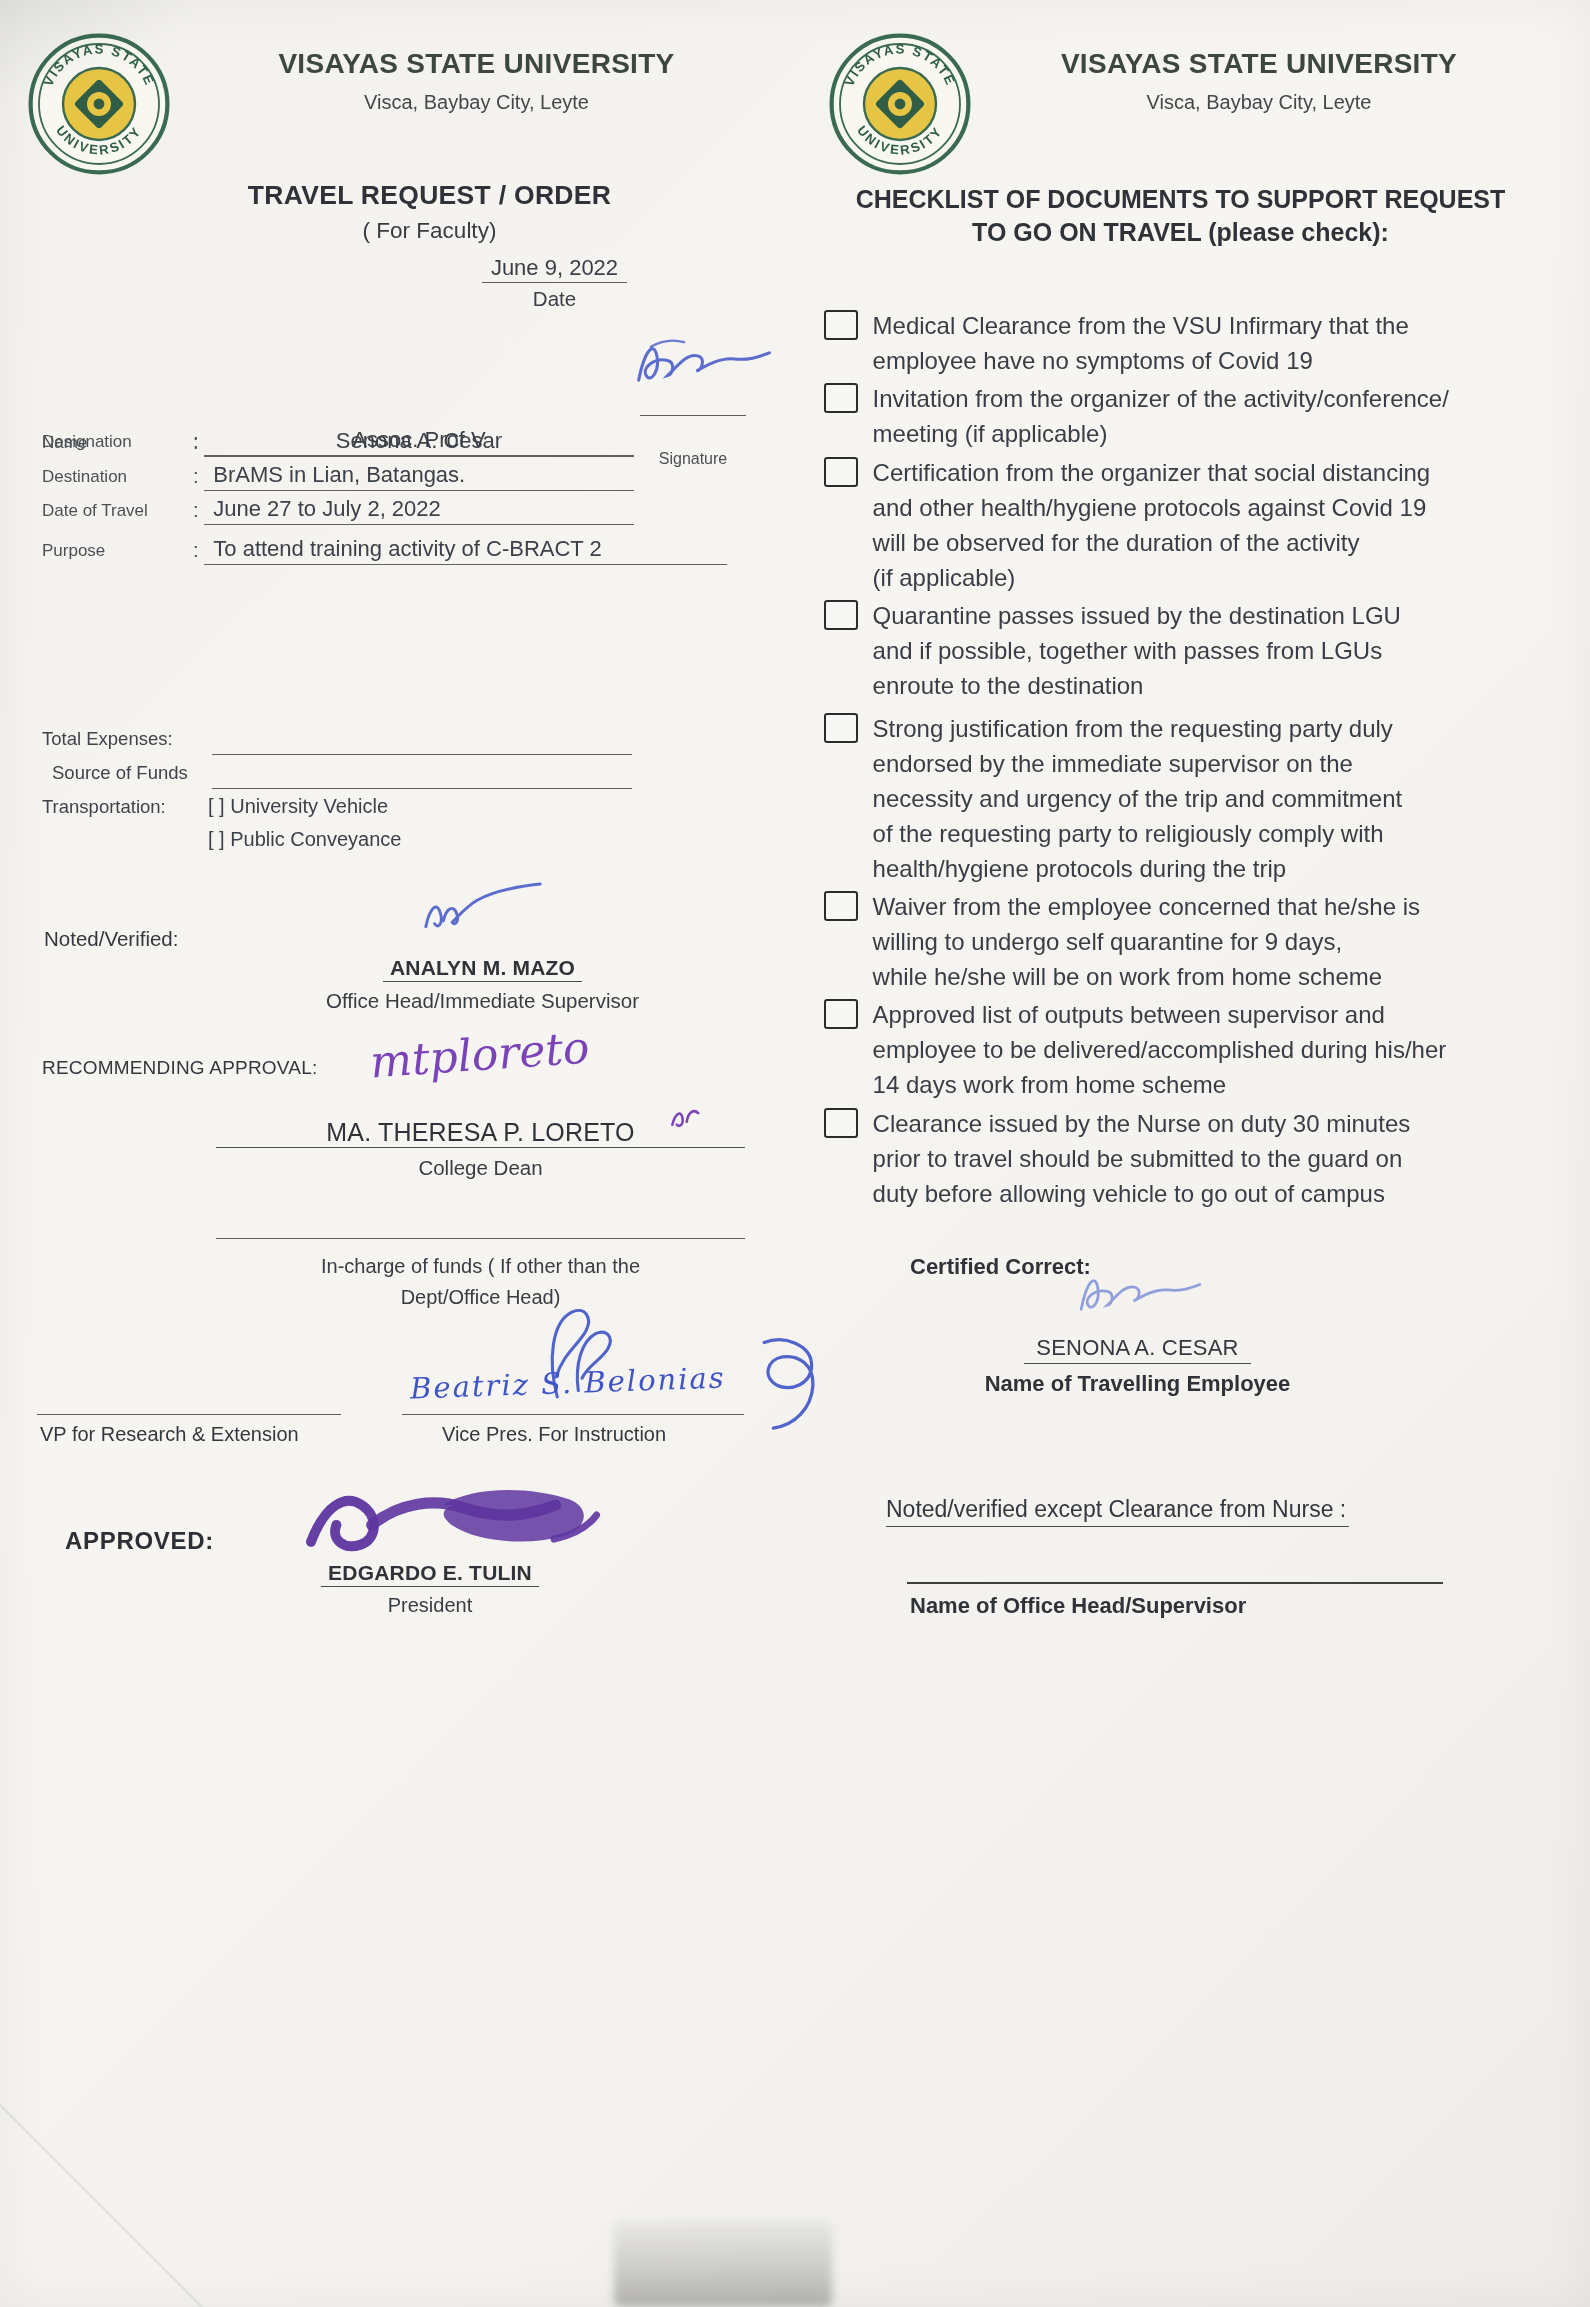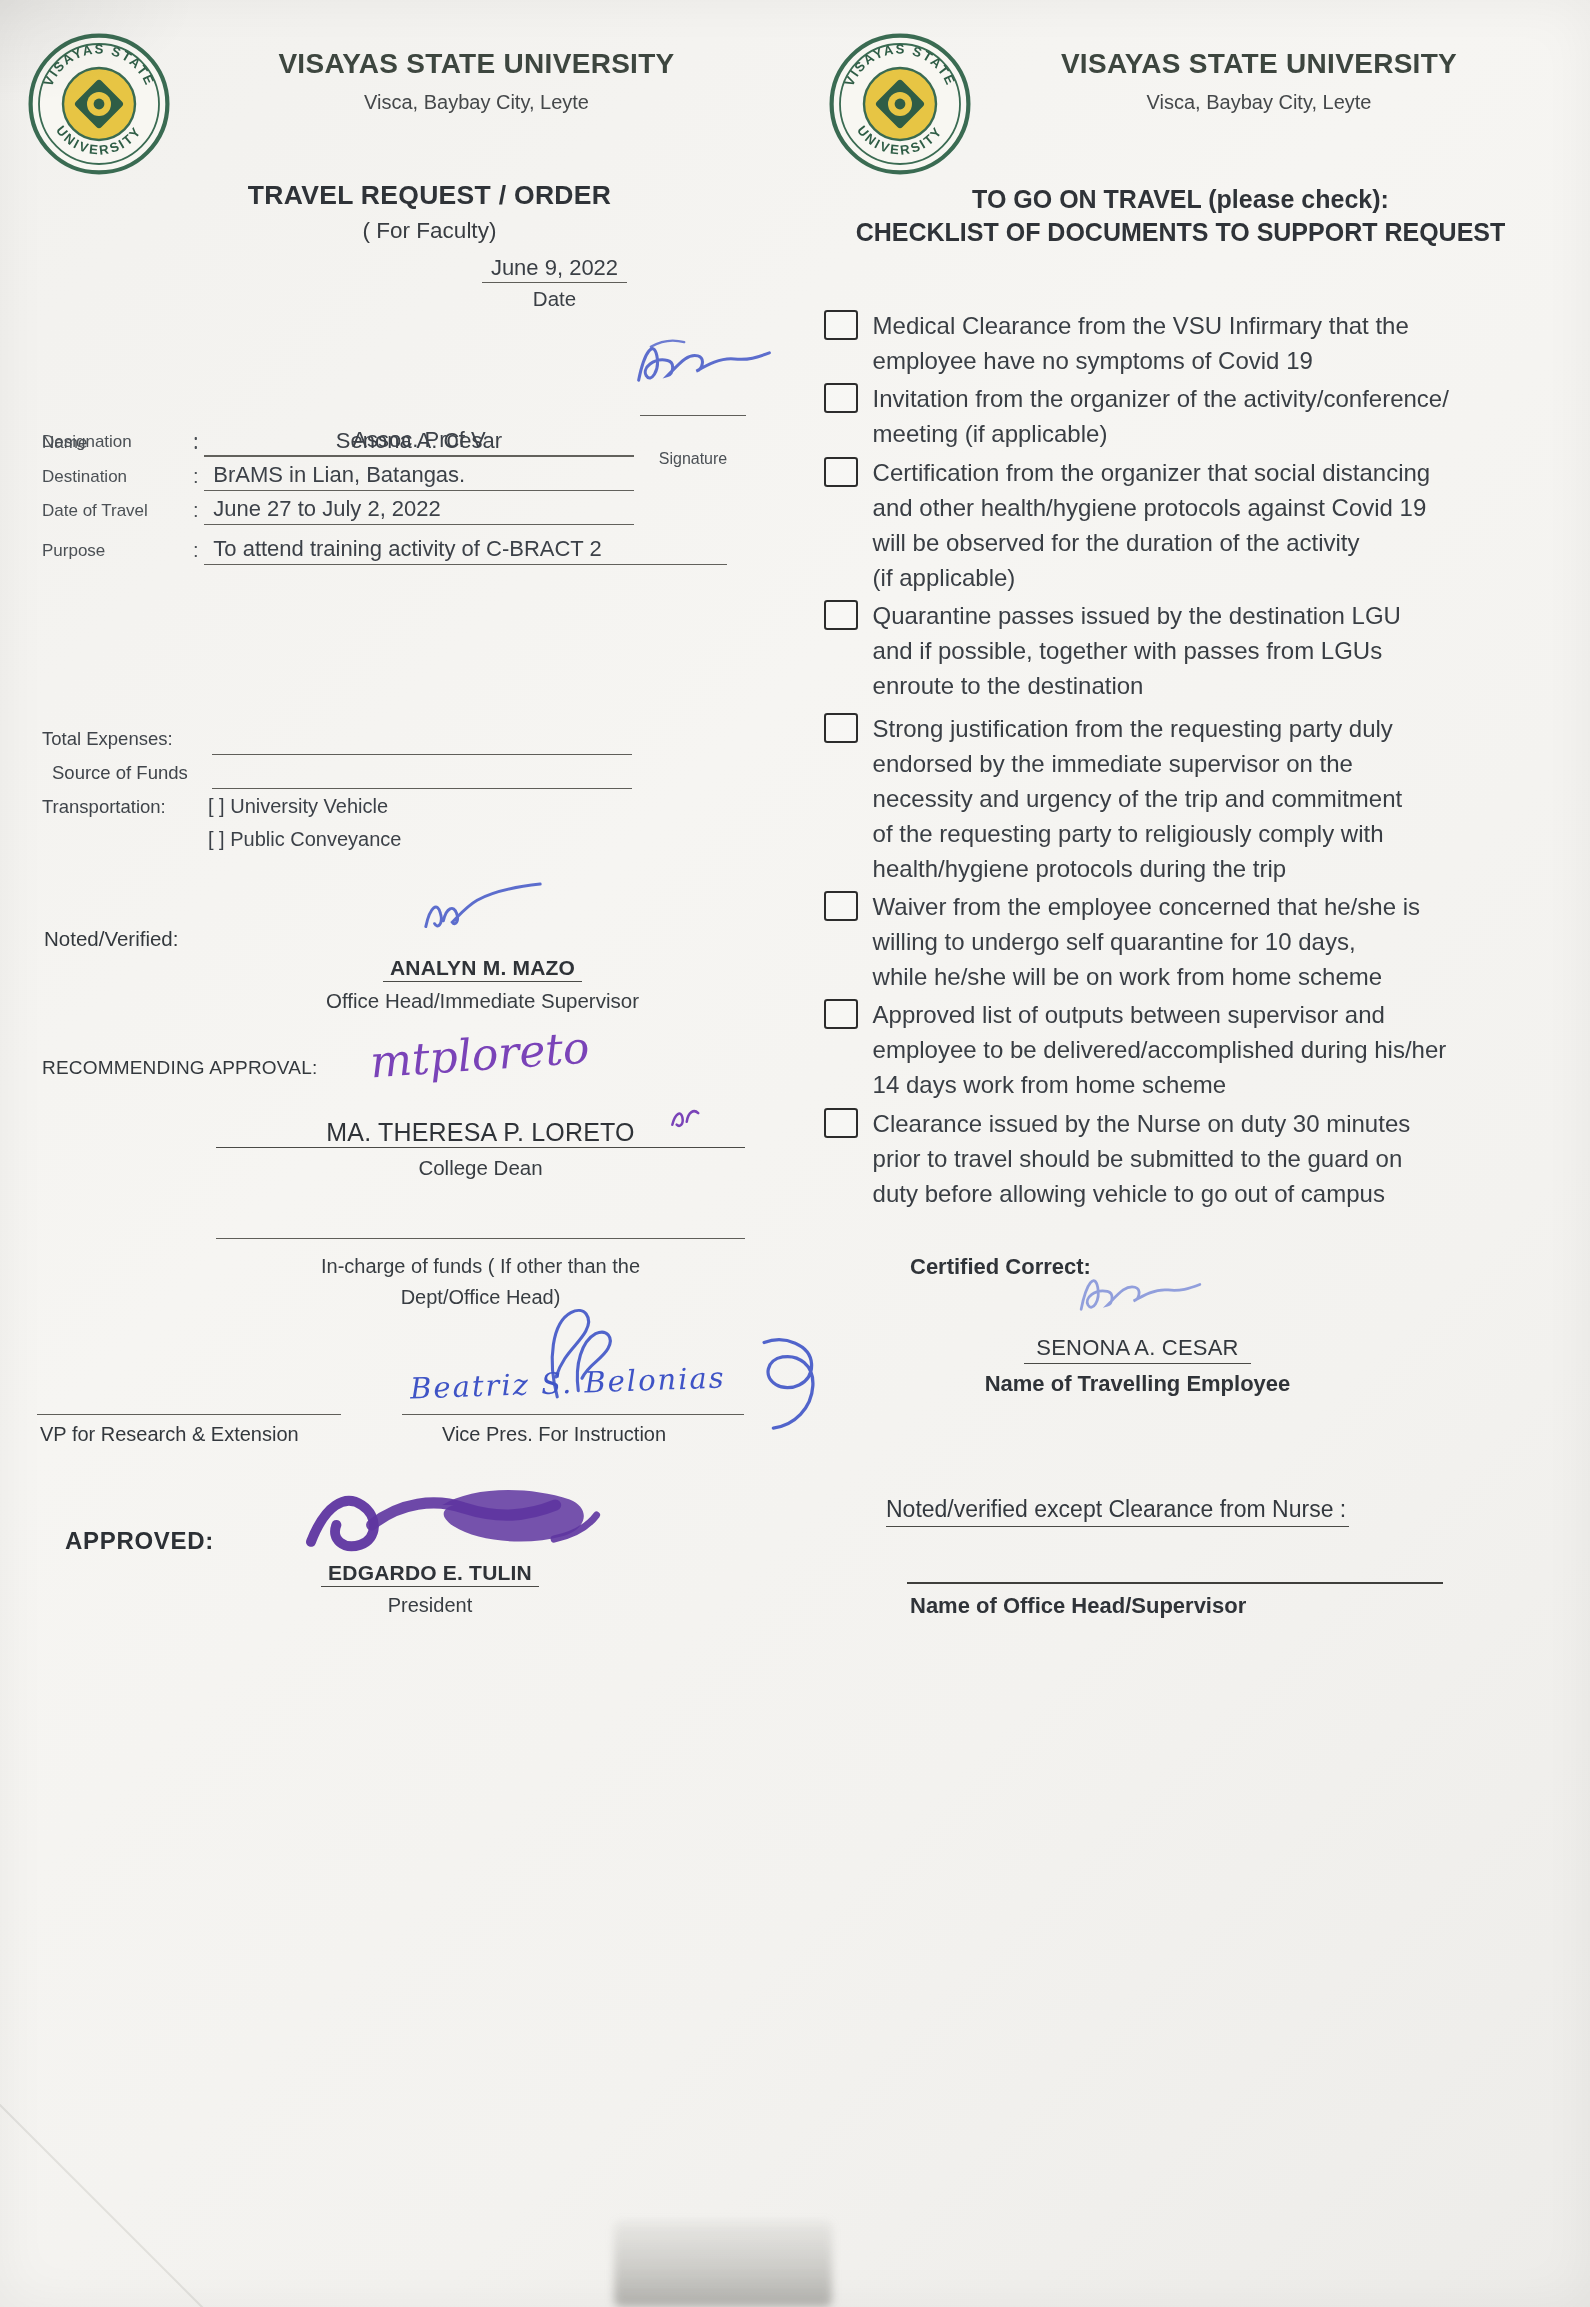--- a/index.html
+++ b/index.html
@@ -234,22 +234,22 @@
       </text>
     </svg>
   </div>
 
   <div class="abs center" style="left:988px; top:48px; width:542px;">
     <div class="univ">VISAYAS STATE UNIVERSITY</div>
     <div class="addr">Visca, Baybay City, Leyte</div>
   </div>
 
   <div class="abs center" style="left:820px; top:183px; width:721px;">
+    <div class="chk-title">CHECKLIST OF DOCUMENTS TO SUPPORT REQUEST</div>
     <div class="chk-title">TO GO ON TRAVEL (please check):</div>
-    <div class="chk-title">CHECKLIST OF DOCUMENTS TO SUPPORT REQUEST</div>
   </div>
 
   <div class="chk-list">
     <div class="chk-item">
       <span class="chk-box"></span>
       <span class="chk-text preline">Medical Clearance from the VSU Infirmary that the
 employee have no symptoms of Covid 19</span>
     </div>
     <div class="chk-item">
       <span class="chk-box"></span>
@@ -273,21 +273,21 @@
       <span class="chk-box"></span>
       <span class="chk-text preline">Strong justification from the requesting party duly
 endorsed by the immediate supervisor on the
 necessity and urgency of the trip and commitment
 of the requesting party to religiously comply with
 health/hygiene protocols during the trip</span>
     </div>
     <div class="chk-item">
       <span class="chk-box"></span>
       <span class="chk-text preline">Waiver from the employee concerned that he/she is
-willing to undergo self quarantine for 10 days,
+willing to undergo self quarantine for 9 days,
 while he/she will be on work from home scheme</span>
     </div>
     <div class="chk-item">
       <span class="chk-box"></span>
       <span class="chk-text preline">Approved list of outputs between supervisor and
 employee to be delivered/accomplished during his/her
 14 days work from home scheme</span>
     </div>
     <div class="chk-item">
       <span class="chk-box"></span>

